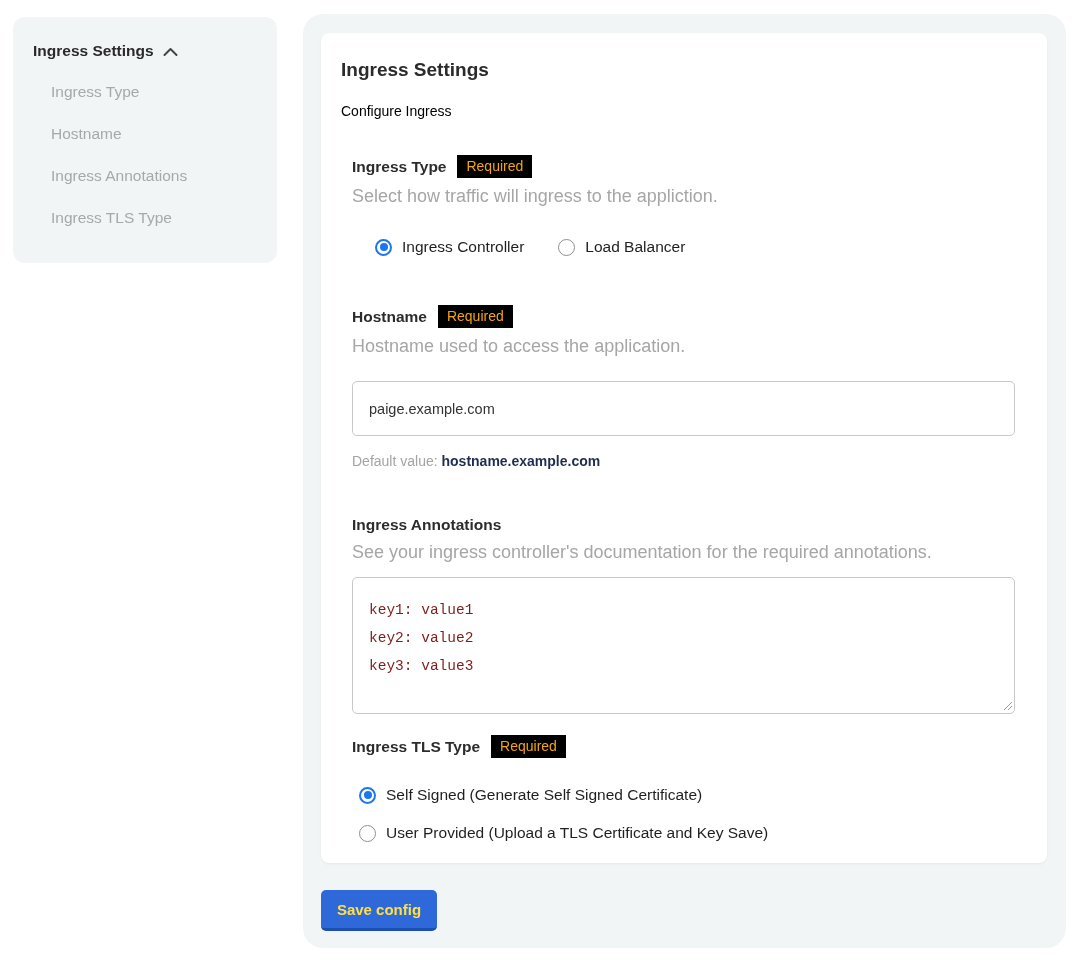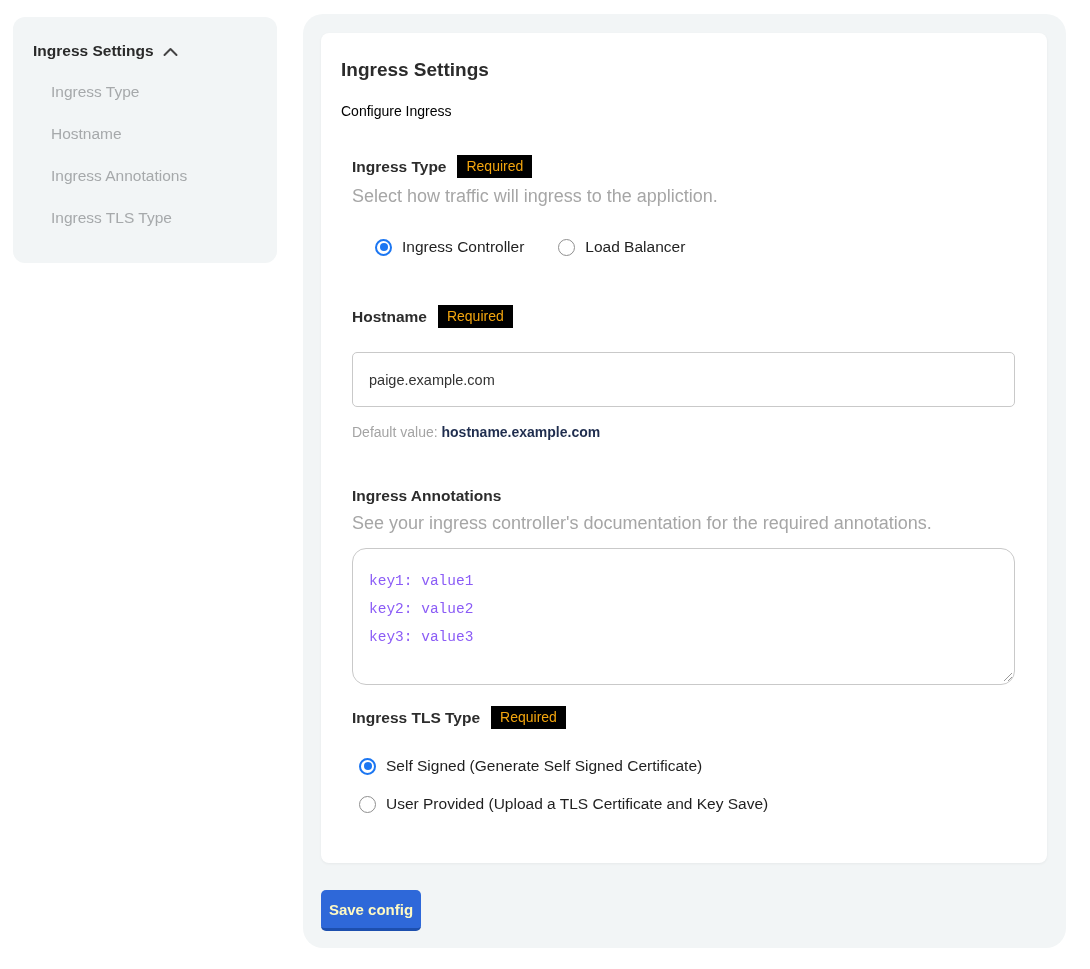--- a/index.html
+++ b/index.html
@@ -98,48 +98,48 @@
     outline: none;
     background: #ffffff;
   }
   .default-line { margin-top: 17px; font-size: 14px; color: #a4a4a4; }
   .default-line b { color: #1f2d4e; font-weight: bold; }
 
   .textarea-wrap { position: relative; width: 663px; }
   .annotations-textarea {
     width: 663px; height: 137px;
     border: 1px solid #c9c9c9;
-    border-radius: 14px;
+    border-radius: 5px;
     padding: 18px 16px;
     font-family: "Liberation Mono", "DejaVu Sans Mono", monospace;
-    font-size: 14.5px; color: #8b5cf6;
+    font-size: 14.5px; color: #7f1d1d;
     line-height: 28px;
     resize: none;
     outline: none;
     background: #ffffff;
     display: block;
   }
   .resize-handle {
     position: absolute; right: 3px; bottom: 4px;
     width: 9px; height: 9px;
     background:
       linear-gradient(135deg, transparent 0 50%, #9a9a9a 50% 57%, transparent 57% 75%, #9a9a9a 75% 82%, transparent 82%);
     pointer-events: none;
   }
 
   
   .save-button {
     position: absolute;
     left: 18px; top: 876px;
-    width: 100px; height: 41px;
+    width: 116px; height: 41px;
     background: #2e68d9;
     border: none;
     border-bottom: 3px solid #1d4fae;
     border-radius: 5px;
-    color: #fef9c3;
+    color: #fde047;
     font-size: 15px; font-weight: bold;
     font-family: "Liberation Sans", sans-serif;
     cursor: pointer;
   }
 
   
   .mt-36 { margin-top: 36px; }
   .mt-31 { margin-top: 31px; }
   .mt-49 { margin-top: 49px; }
   .mt-24 { margin-top: 24px; }
@@ -190,20 +190,21 @@
           <span>Load Balancer</span>
         </label>
       </div>
     </div>
 
     <div class="section mt-49">
       <div class="label-row">
         <span class="section-label">Hostname</span>
         <span class="required-badge">Required</span>
       </div>
+      <p class="section-desc">Hostname used to access the application.</p>
       <input class="text-input mt-24" type="text" value="paige.example.com" style="">
       <p class="default-line">
         <span>Default value:</span>
         <b>hostname.example.com</b>
       </p>
     </div>
 
     <div class="section mt-47">
       <div class="label-row">
         <span class="section-label">Ingress Annotations</span>

